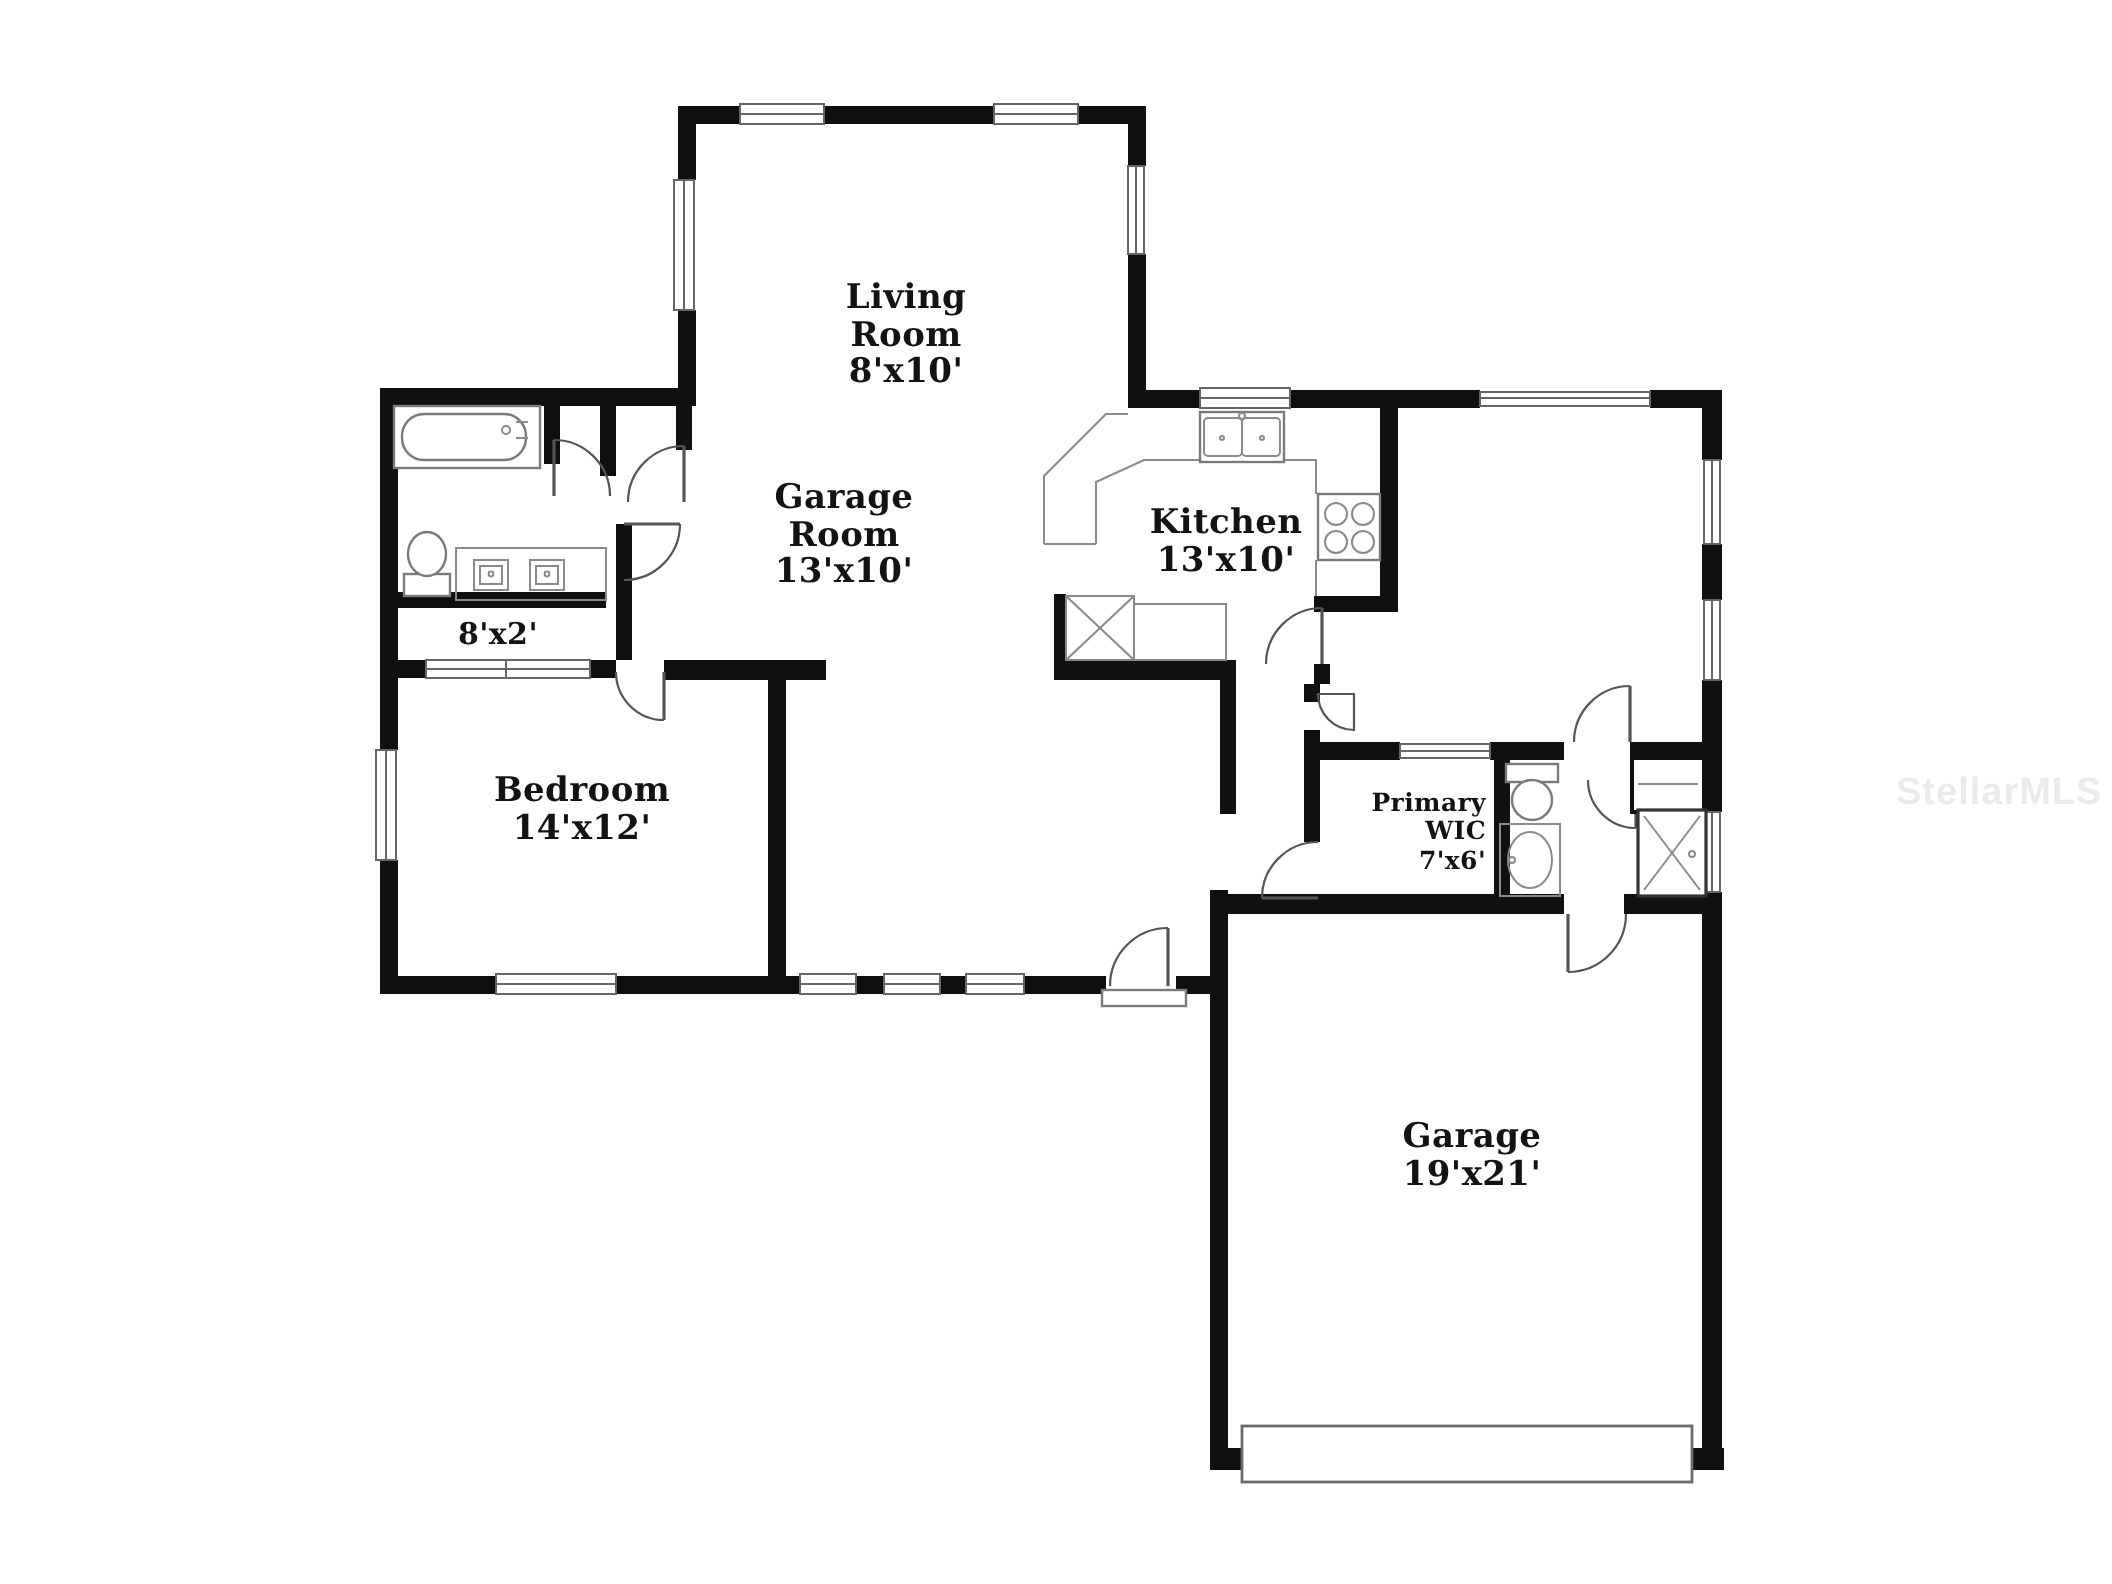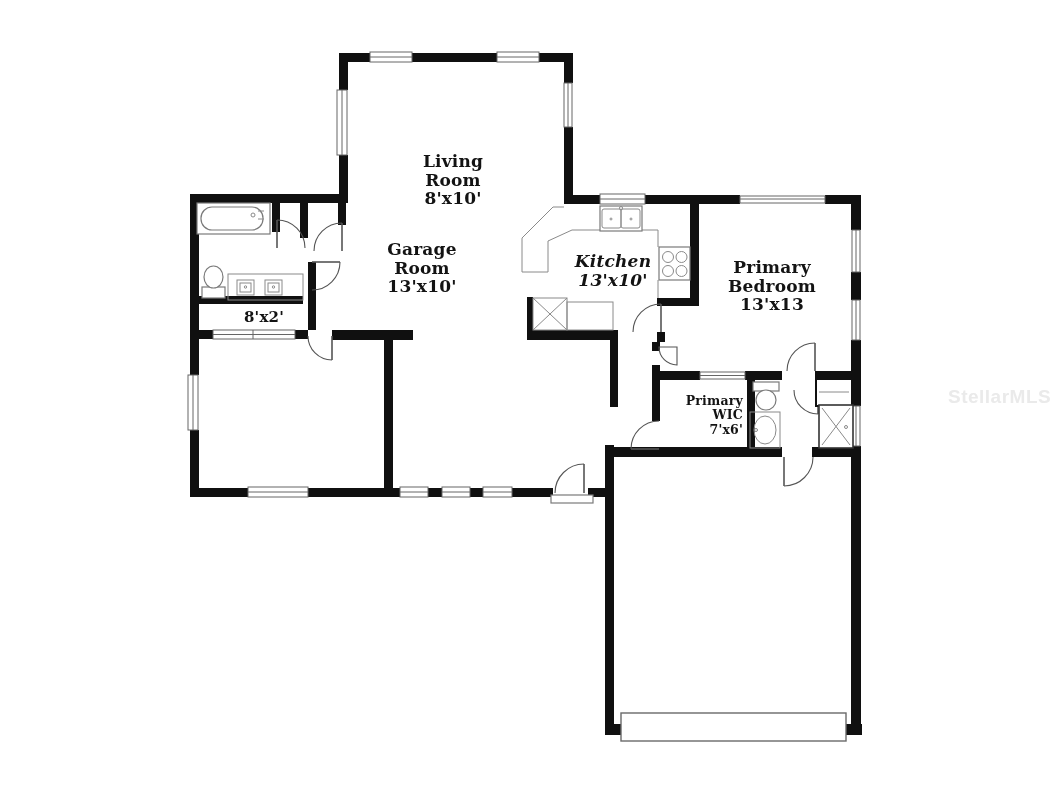--- a/index.html
+++ b/index.html
@@ -10,21 +10,21 @@
   .win{fill:#ffffff;stroke:#666;stroke-width:1;}
   .winline{stroke:#666;stroke-width:1;fill:none;}
   .fix{fill:#ffffff;stroke:#7a7a7a;stroke-width:1.2;}
   .fixl{stroke:#8a8a8a;stroke-width:1;fill:none;}
   .door{stroke:#555;stroke-width:1.1;fill:none;}
   .leaf{stroke:#555;stroke-width:1.6;fill:none;}
   .room-label{position:absolute;transform:translate(-50%,-50%);text-align:center;
         color:#131313;font-weight:700;font-size:17px;line-height:1.1;letter-spacing:.2px;}
   .room-label .nm,.room-label .dm{display:block;}
   .room-label.small{font-size:12.5px;line-height:1.15;text-align:right;}
-  .room-label.hall{font-size:15px;text-align:right;}
+  .room-label.hall{font-size:15px;}
   .watermark{position:absolute;left:948px;top:386px;font-family:"Liberation Sans","DejaVu Sans",sans-serif;
         font-weight:700;font-size:19px;color:#eaeaea;letter-spacing:.5px;user-select:none;}
 </style>
 </head>
 <body>
 
 <div class="plan">
 <svg width="1056" height="792" viewBox="0 0 1056 792">
 
   <g>
@@ -241,38 +241,42 @@
     <rect x="819" y="405" width="34" height="43" fill="#fff" stroke="#333" stroke-width="1.6"></rect>
     <line class="fixl" x1="822" y1="408" x2="850" y2="445"></line>
     <line class="fixl" x1="850" y1="408" x2="822" y2="445"></line>
     <circle class="fixl" cx="846" cy="427" r="1.5"></circle>
   </g>
   <g>
     <rect x="621" y="713" width="225" height="28" fill="#fff" stroke="#6a6a6a" stroke-width="1.4"></rect>
   </g>
 </svg>
 
-  <div class="room-label" style="left:453px;top:180px;width:84px;text-align:center;">
+  <div class="room-label" style="left:453px;top:168px;width:84px;text-align:center;">
     <span class="nm">Living Room</span>
     <span class="dm">8'x10'</span>
   </div>
   <div class="room-label" style="left:422px;top:268px;width:84px;">
     <span class="nm">Garage Room</span>
     <span class="dm">13'x10'</span>
   </div>
-  <div class="room-label" style="left:613px;top:271px;width:100px;font-style:italic;">
+  <div class="room-label" style="left:613px;top:271px;width:100px;">
     <span class="nm">Kitchen</span>
     <span class="dm">13'x10'</span>
   </div>
-  <div class="room-label" style="left:772px;top:286px;width:100px;">
-    <span class="nm">Primary Bedroom</span>
-    <span class="dm">13'x13</span>
-  </div>
   <div class="room-label hall" style="left:249px;top:317px;width:70px;">
     <span class="dm">8'x2'</span>
+  </div>
+  <div class="room-label" style="left:291px;top:405px;width:110px;">
+    <span class="nm">Bedroom</span>
+    <span class="dm">14'x12'</span>
   </div>
   <div class="room-label small" style="left:712px;top:416px;width:62px;">
     <span class="nm">Primary WIC</span>
     <span class="dm">7'x6'</span>
   </div>
+  <div class="room-label" style="left:736px;top:578px;width:100px;">
+    <span class="nm">Garage</span>
+    <span class="dm">19'x21'</span>
+  </div>
 
   <div class="watermark">StellarMLS</div>
 </div>
 
 </body></html>

